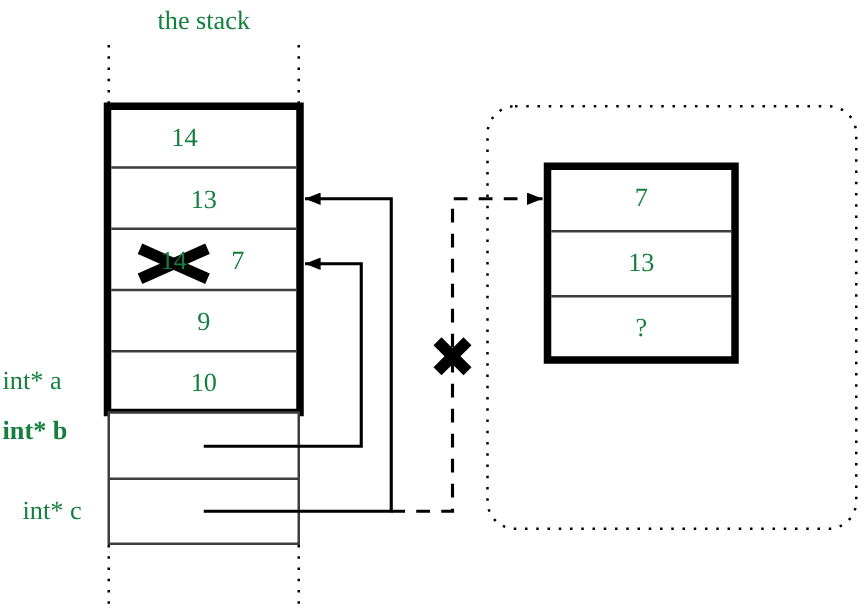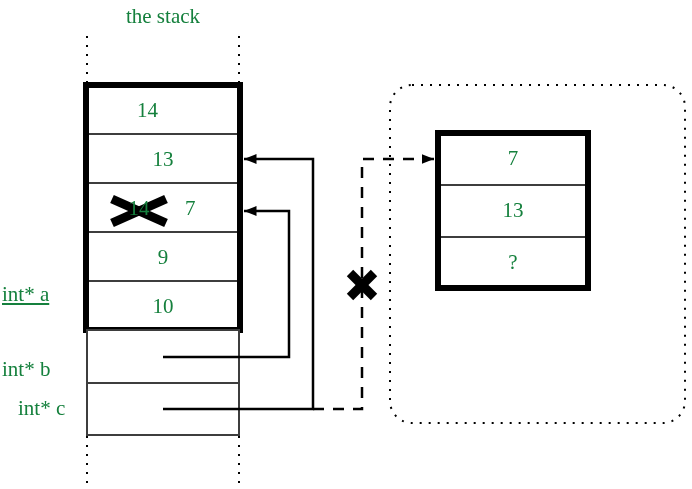--- a/index.html
+++ b/index.html
@@ -124,21 +124,21 @@
     </g>
   </svg>
 
   <div class="cell-value" style="left:89px; top:100px; width:117px;">14</div>
   <div class="cell-value" style="left:89px; top:149px; width:148px;">13</div>
   <div class="cell-value" style="left:98px; top:198px; width:82px;">14</div>
   <div class="replacement" style="left:185px; top:198px;">7</div>
   <div class="cell-value" style="left:89px; top:247px; width:148px;">9</div>
   <div class="cell-value" style="left:89px; top:296px; width:148px;">10</div>
 
-  <div class="var-label" style="left:2px; top:284px;text-decoration:underline;">int* a</div>
-  <div class="var-label" style="left:2px; top:359px;">int* b</div>
+  <div class="var-label" style="left:2px; top:294px;">int* a</div>
+  <div class="var-label" style="left:2px; top:334px;font-weight:bold;">int* b</div>
   <div class="var-label" style="left:18px; top:398px;">int* c</div>
 
   <div class="cell-value" style="left:441px; top:148px; width:144px;">7</div>
   <div class="cell-value" style="left:441px; top:200px; width:144px;">13</div>
   <div class="cell-value" style="left:441px; top:252px; width:144px;">?</div>
 
 </div>
 
 </body></html>

